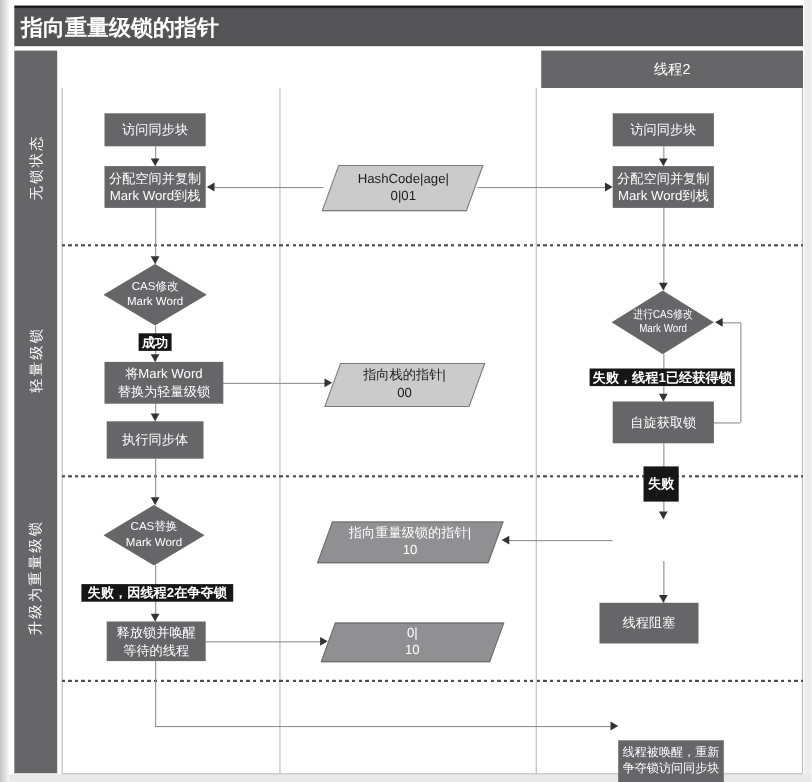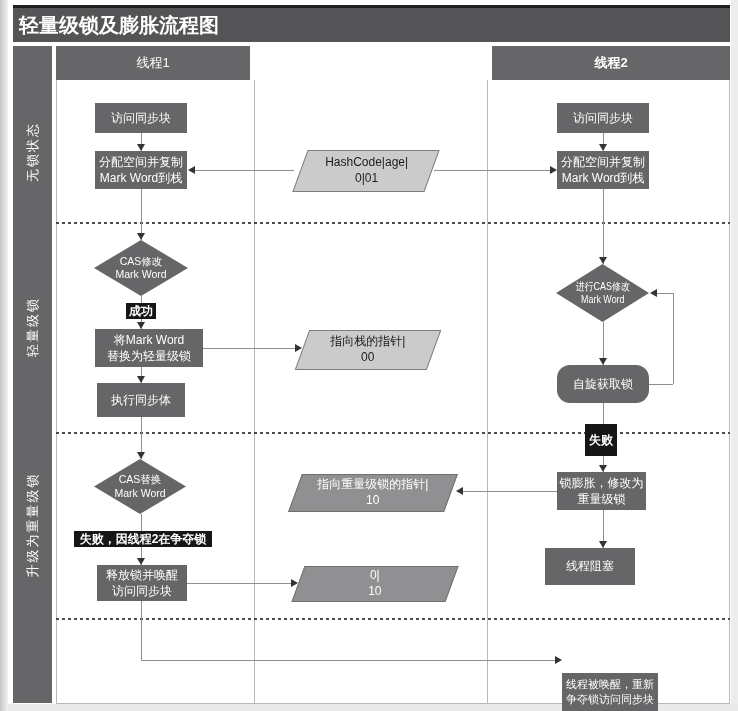--- a/index.html
+++ b/index.html
@@ -60,35 +60,34 @@
 </head>
 <body>
 
 <div class="stage">
 
   <div class="edge-left"></div>
   <div class="edge-right"></div>
   <div class="edge-bottom"></div>
 
   <div class="topline"></div>
-  <div class="titlebar">轻量级锁及膨胀流程图</div>
+  <div class="titlebar">指向重量级锁的指针</div>
 
   <div class="strip"></div>
   <div class="sec-label" style="top:82px;height:140px;">
     <span>无锁状态</span>
   </div>
   <div class="sec-label" style="top:222px;height:210px;">
     <span>轻量级锁</span>
   </div>
   <div class="sec-label" style="top:432px;height:186px;">
     <span>升级为重量级锁</span>
   </div>
 
-  <div class="hcell" style="left:56px;width:194px;">线程1</div>
-  <div class="hcell" style="left:492px;width:238px;font-weight:bold;">线程2</div>
+  <div class="hcell" style="left:492px;width:238px;">线程2</div>
 
   <div class="tline-v" style="left:56px;top:80px;height:623px;"></div>
   <div class="tline-v" style="left:729px;top:80px;height:623px;"></div>
   <div class="tline-h" style="left:56px;top:703px;width:674px;"></div>
   <div class="tline-v" style="left:254px;top:80px;height:623px;"></div>
   <div class="tline-v" style="left:487px;top:80px;height:623px;"></div>
 
   <div class="dash" style="left:56px;top:222px;width:674px;"></div>
   <div class="dash" style="left:56px;top:432px;width:674px;"></div>
   <div class="dash" style="left:56px;top:618px;width:674px;"></div>
@@ -146,21 +145,21 @@
   <div class="callout" style="left:126px;top:303px;width:30px;height:16px;">成功</div>
   <div class="box" style="left:95px;top:329px;width:108px;height:38px;">将Mark Word
 替换为轻量级锁</div>
   <div class="box" style="left:97px;top:383px;width:88px;height:34px;">执行同步体</div>
   <div class="diamond" style="left:94px;top:459px;width:92px;height:55px;">
     <span>CAS替换
 Mark Word</span>
   </div>
   <div class="callout" style="left:74px;top:531px;width:138px;height:16px;">失败，因线程2在争夺锁</div>
   <div class="box" style="left:97px;top:565px;width:90px;height:36px;">释放锁并唤醒
-访问同步块</div>
+等待的线程</div>
 
   <div class="para light" style="left:300px;top:150px;width:130px;height:40px;">
     <span>HashCode|age|
 0|01</span>
   </div>
   <div class="para light" style="left:302px;top:330px;width:130px;height:38px;">
     <span>指向栈的指针|
 00</span>
   </div>
   <div class="para dark" style="left:295px;top:474px;width:154px;height:36px;">
@@ -172,21 +171,20 @@
 10</span>
   </div>
 
   <div class="box" style="left:557px;top:103px;width:92px;height:30px;">访问同步块</div>
   <div class="box" style="left:557px;top:151px;width:92px;height:38px;">分配空间并复制
 Mark Word到栈</div>
   <div class="diamond" style="left:556px;top:264px;width:93px;height:58px;">
     <span class="squeeze">进行CAS修改
 Mark Word</span>
   </div>
-  <div class="box" style="left:557px;top:365px;width:92px;height:38px;border-radius:13px;">自旋获取锁</div>
+  <div class="callout" style="left:536px;top:335px;width:132px;height:16px;">失败，线程1已经获得锁</div>
+  <div class="box" style="left:557px;top:365px;width:92px;height:38px;">自旋获取锁</div>
   <div class="callout" style="left:585px;top:424px;width:32px;height:32px;">失败</div>
-  <div class="box" style="left:557px;top:472px;width:89px;height:38px;">锁膨胀，修改为
-重量级锁</div>
   <div class="box" style="left:545px;top:548px;width:90px;height:37px;">线程阻塞</div>
   <div class="box small" style="left:562px;top:641px;width:96px;height:38px;">线程被唤醒，重新
 争夺锁访问同步块</div>
 
 </div>
 
 </body></html>

